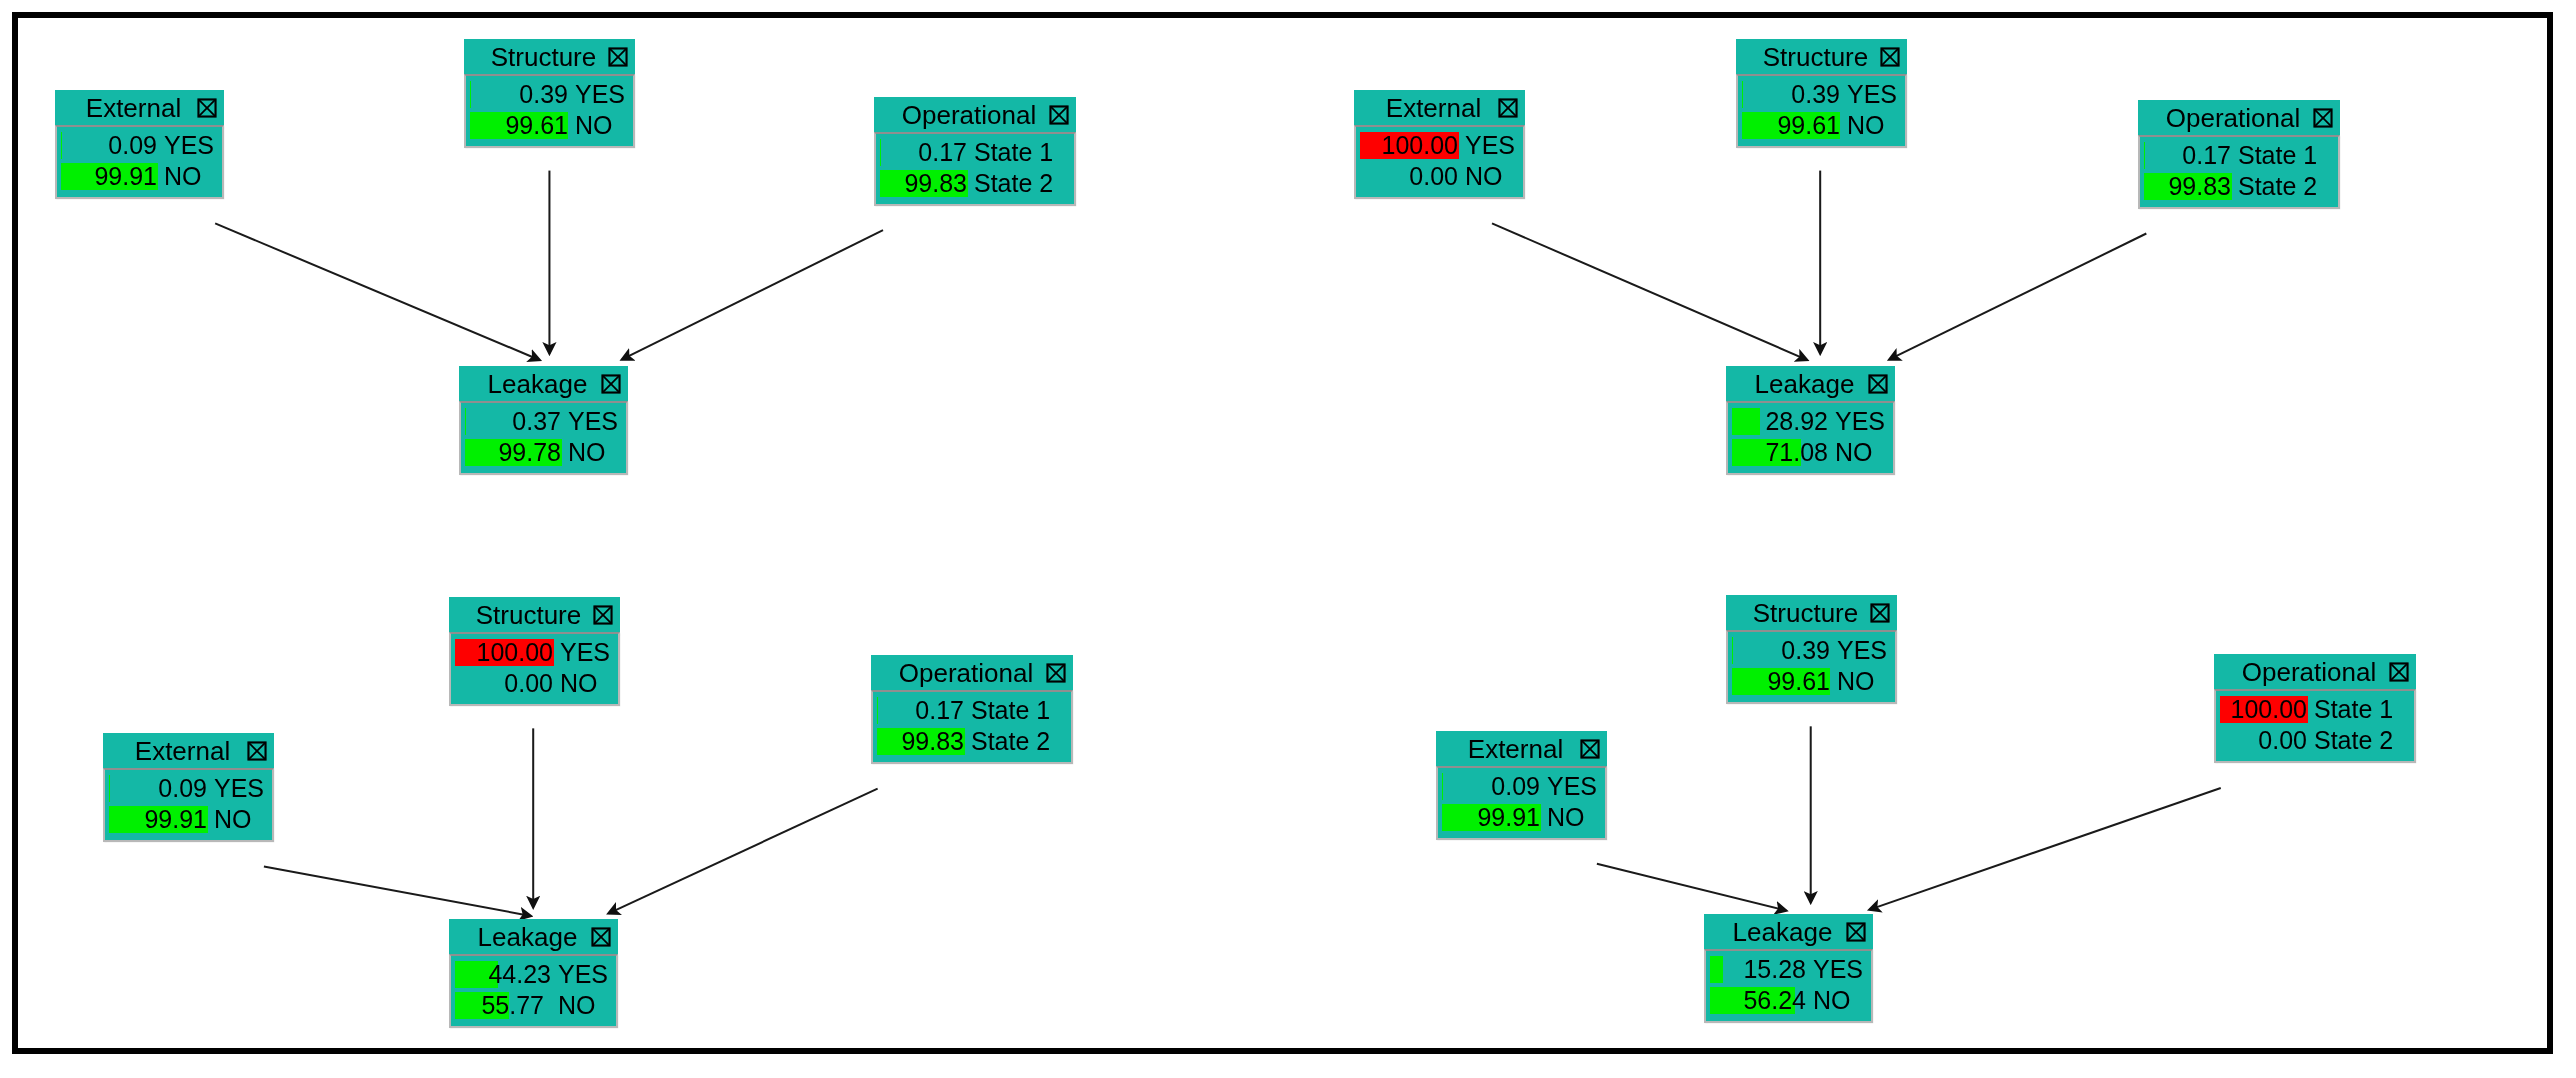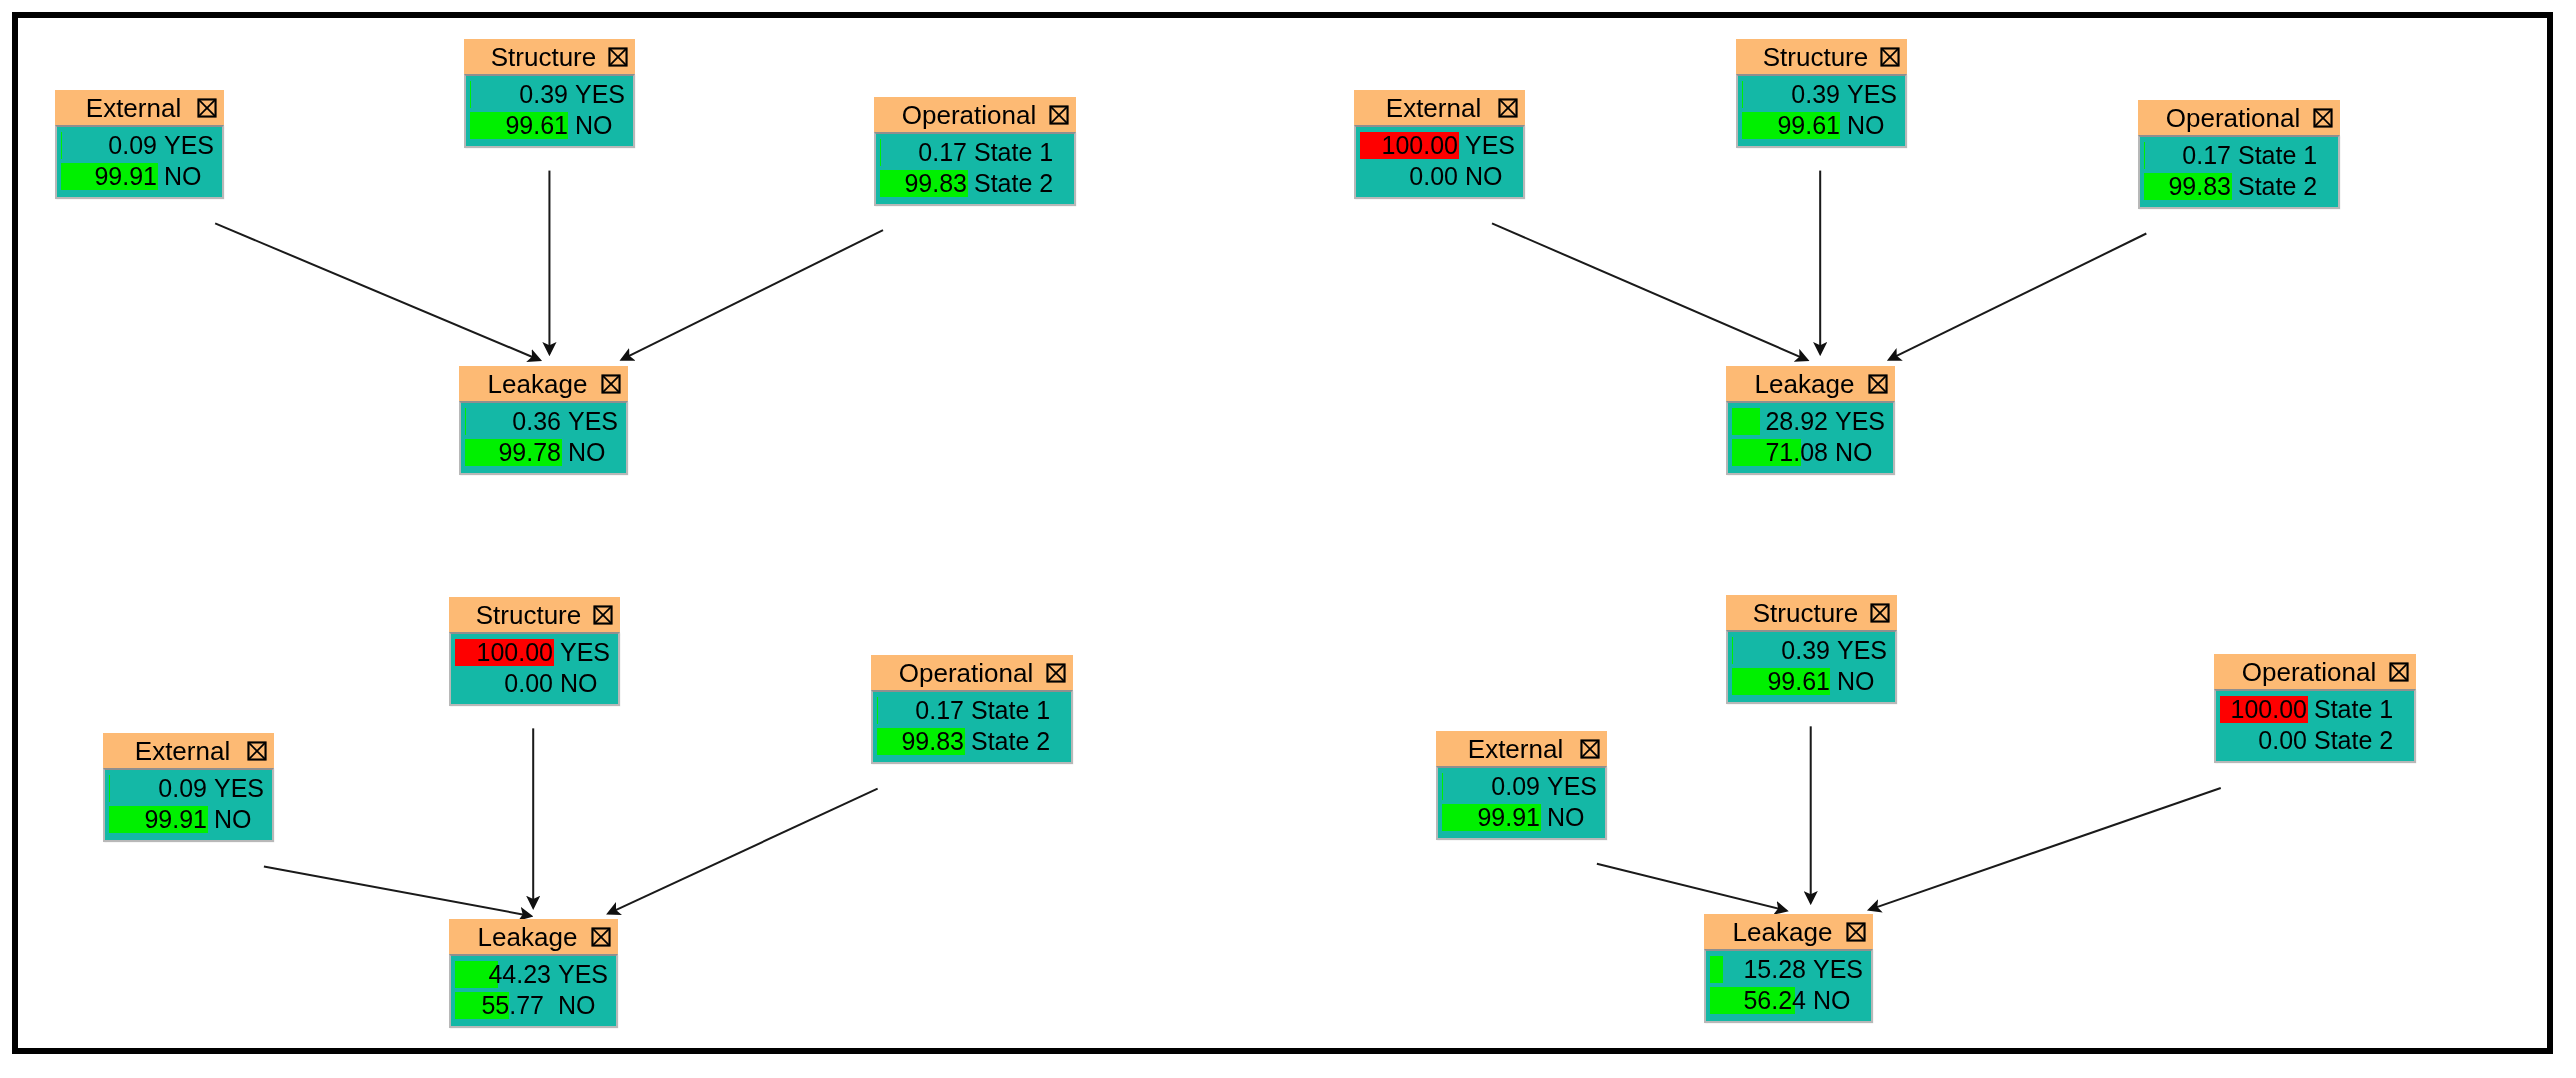--- a/index.html
+++ b/index.html
@@ -34,21 +34,21 @@
     height: 1079px;
   }
   
   .node {
     position: absolute;
     box-sizing: border-box;
   }
   .node-title {
     position: relative;
     height: 35px;
-    background: #fdba74;
+    background: #14b8a6;
     display: flex;
     align-items: center;
     justify-content: center;
     box-sizing: border-box;
   }
   .node-title-text {
     font-size: 26px;
     color: #000000;
     line-height: 1;
     letter-spacing: 0px;
@@ -201,21 +201,21 @@
           <span class="node-title-text">Leakage</span>
           <svg viewBox="0 0 30 30" class="close-icon">
             <rect x="2.2" y="2.2" width="25.6" height="25.6" fill="none" stroke="#000" stroke-width="3.2"></rect>
             <line x1="2.2" y1="2.2" x2="27.8" y2="27.8" stroke="#000" stroke-width="2.6"></line>
             <line x1="27.8" y1="2.2" x2="2.2" y2="27.8" stroke="#000" stroke-width="2.6"></line>
           </svg>
         </div>
         <div class="node-body">
           <div class="state-row">
             <div class="bar" style="width: 0.2px; background: rgb(0, 240, 0);"></div>
-            <div class="state-value" style="right: 65px;">0.36</div>
+            <div class="state-value" style="right: 65px;">0.37</div>
             <div class="state-label" style="right: 4px; width: 54px;">YES</div>
           </div>
           <div class="state-row">
             <div class="bar" style="width: 97px; background: rgb(0, 240, 0);"></div>
             <div class="state-value" style="right: 65px;">99.78</div>
             <div class="state-label" style="right: 4px; width: 54px;">NO</div>
           </div>
         </div>
       </div>
       <div class="node" style="left: 1354px; top: 90px; width: 171px;">

